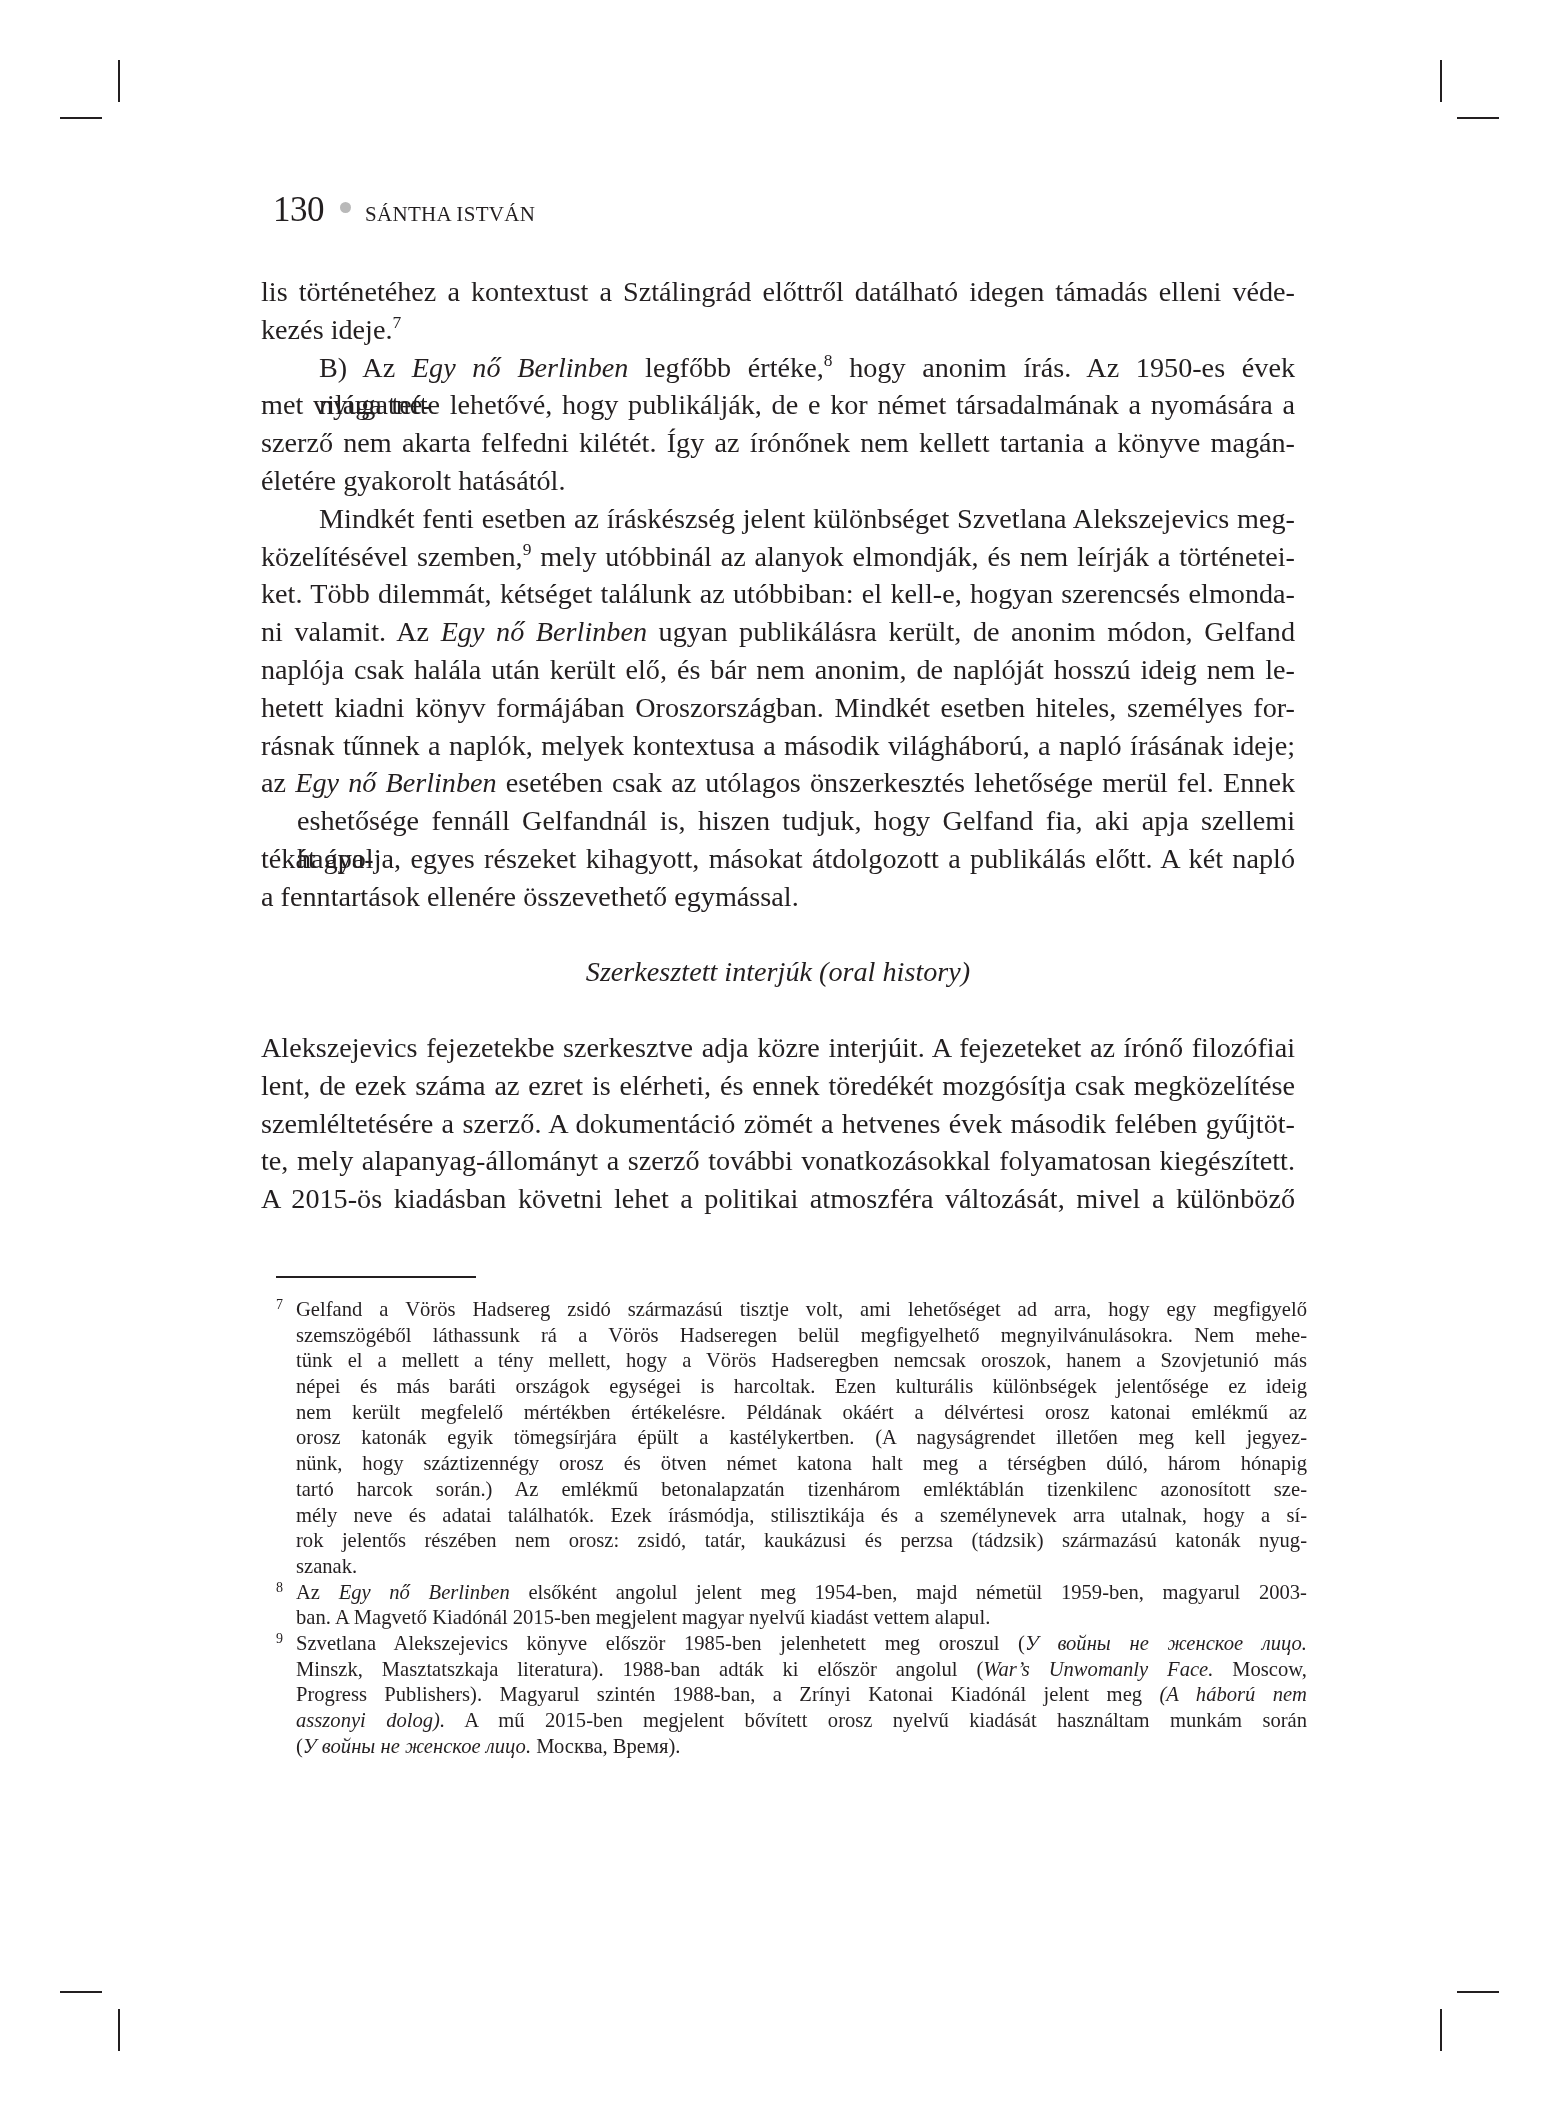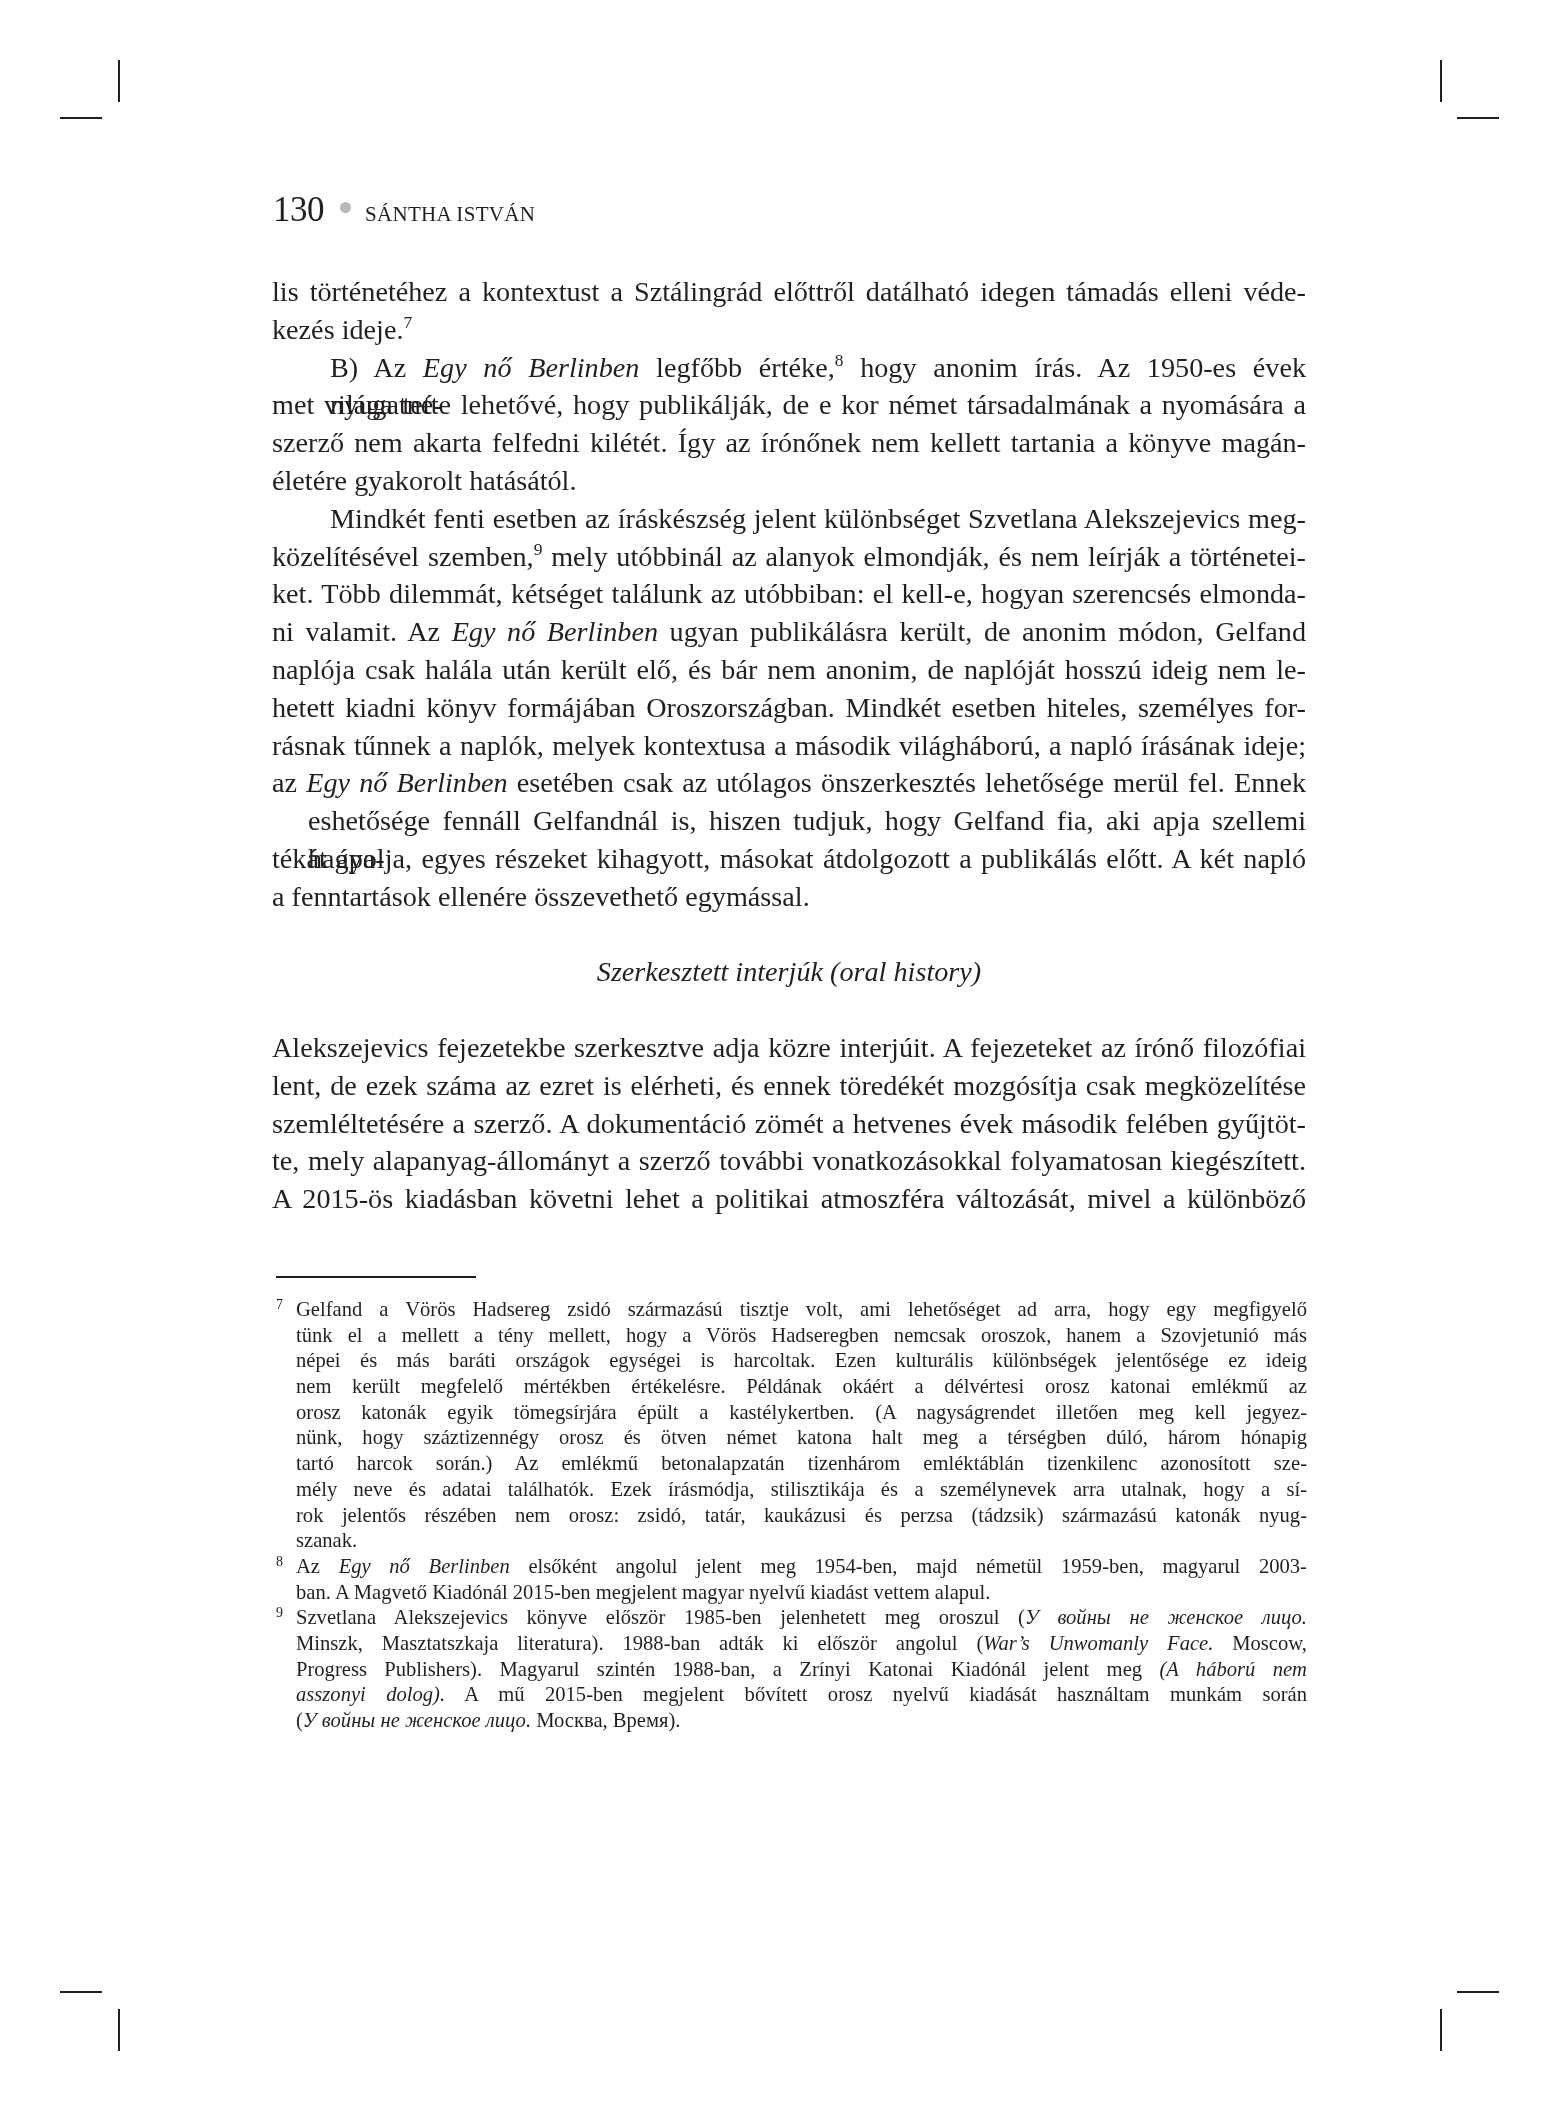--- a/index.html
+++ b/index.html
@@ -7,21 +7,21 @@
          font-family: "Liberation Serif", "DejaVu Serif", serif; color: #231f20; }
   .mark { position: absolute; background: #231f20; }
   .mark.v { width: 2px; height: 42px; }
   .mark.h { width: 42px; height: 2px; }
   .running-head { position: absolute; left: 273px; top: 190px; height: 40px;
                   display: flex; align-items: baseline; }
   .page-number { font-size: 35px; letter-spacing: -0.5px; }
   .head-dot { display: inline-block; width: 11px; height: 11px; border-radius: 50%;
               background: #b9b9b9; margin: 0 14px 0 16px; position: relative; top: -8px; }
   .author { font-size: 21px; letter-spacing: 0.3px; }
-  .body-text { position: absolute; left: 272px; width: 1034px; top: 273px;
+  .body-text { position: absolute; left: 261px; width: 1034px; top: 273px;
                font-size: 28.2px; line-height: 37.8px; }
   .ln { display: block; text-align: justify; text-align-last: justify; white-space: nowrap;
         height: 37.8px; overflow: visible; }
   .ln.last { text-align-last: left; }
   .ln.indent { padding-left: 58px; }
   .heading { display: block; font-style: italic; height: 37.8px; text-align: center; }
   .gap { display: block; height: 37.8px; }
   i, .it { font-style: italic; }
   sup { font-size: 0.62em; line-height: 0; vertical-align: 0.62em; }
   .fn-rule { position: absolute; left: 276px; top: 1276px; width: 200px; height: 2px;
@@ -92,20 +92,21 @@
     <span class="ln" style="white-space: normal; overflow: visible;">A 2015-ös kiadásban követni lehet a politikai atmoszféra változását, mivel a különböző</span>
   </div>
 </div>
 
 <div class="fn-rule"></div>
 
 <div class="footnotes">
   <div class="fn">
     <span class="fn-num">7</span>
     <span class="fl" style="white-space: normal; overflow: visible;">Gelfand a Vörös Hadsereg zsidó származású tisztje volt, ami lehetőséget ad arra, hogy egy megfigyelő</span>
+    <span class="fl" style="white-space: normal; overflow: visible;">szemszögéből láthassunk rá a Vörös Hadseregen belül megfigyelhető megnyilvánulásokra. Nem mehe-</span>
     <span class="fl" style="white-space: normal; overflow: visible;">tünk el a mellett a tény mellett, hogy a Vörös Hadseregben nemcsak oroszok, hanem a Szovjetunió más</span>
     <span class="fl" style="white-space: normal; overflow: visible;">népei és más baráti országok egységei is harcoltak. Ezen kulturális különbségek jelentősége ez ideig</span>
     <span class="fl" style="white-space: normal; overflow: visible;">nem került megfelelő mértékben értékelésre. Példának okáért a délvértesi orosz katonai emlékmű az</span>
     <span class="fl" style="white-space: normal; overflow: visible;">orosz katonák egyik tömegsírjára épült a kastélykertben. (A nagyságrendet illetően meg kell jegyez-</span>
     <span class="fl" style="white-space: normal; overflow: visible;">nünk, hogy száztizennégy orosz és ötven német katona halt meg a térségben dúló, három hónapig</span>
     <span class="fl" style="white-space: normal; overflow: visible;">tartó harcok során.) Az emlékmű betonalapzatán tizenhárom emléktáblán tizenkilenc azonosított sze-</span>
     <span class="fl" style="white-space: normal; overflow: visible;">mély neve és adatai találhatók. Ezek írásmódja, stilisztikája és a személynevek arra utalnak, hogy a sí-</span>
     <span class="fl" style="white-space: normal; overflow: visible;">rok jelentős részében nem orosz: zsidó, tatár, kaukázusi és perzsa (tádzsik) származású katonák nyug-</span>
     <span class="fl last" style="white-space: normal; overflow: visible;">szanak.</span>
   </div>

